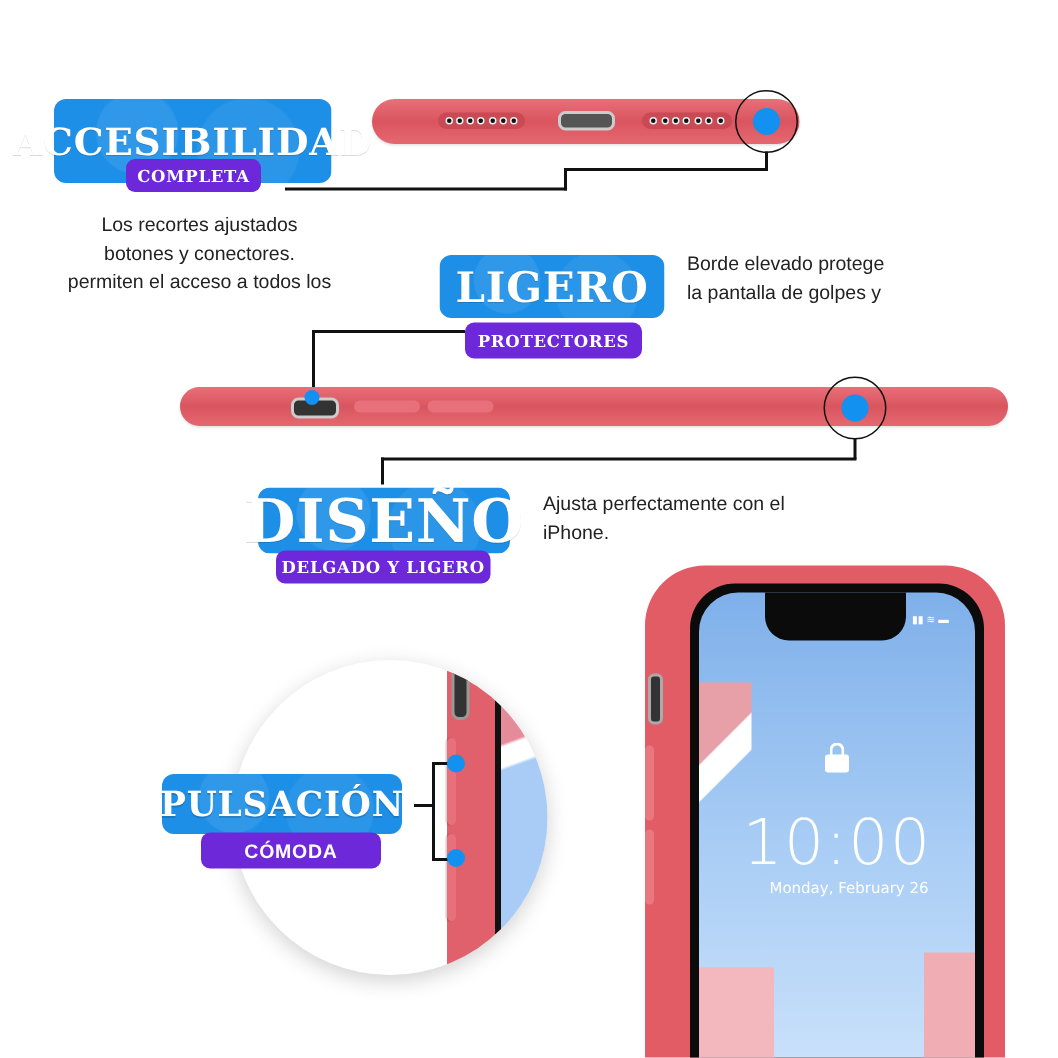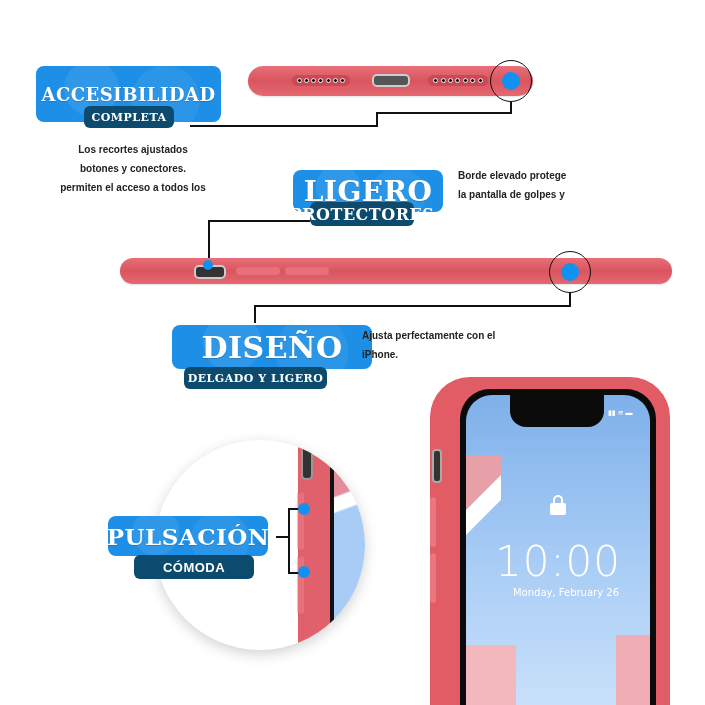--- a/index.html
+++ b/index.html
@@ -11,25 +11,25 @@
   
   .label-blue {
     position: absolute; background: #1e8fe6; color: #fff; border-radius: 8px;
     font-family: "DejaVu Serif", serif; font-weight: bold; text-align: center;
     letter-spacing: 0.5px; display: flex; align-items: center; justify-content: center;
     text-shadow: 0 1px 0 rgba(0,0,0,0.15);
     background-image: radial-gradient(circle at 30% 40%, rgba(255,255,255,0.08) 0 20%, transparent 21%),
                       radial-gradient(circle at 70% 60%, rgba(255,255,255,0.06) 0 25%, transparent 26%);
   }
   .label-black {
-    position: absolute; background: #0c4a6e; color: #fff; border-radius: 6px;
+    position: absolute; background: #6d28d9; color: #fff; border-radius: 6px;
     font-family: "DejaVu Serif", serif; font-weight: bold; text-align: center;
     display: flex; align-items: center; justify-content: center; letter-spacing: 0.5px;
   }
-  .desc { position: absolute; font-size: 10px; line-height: 19px; color: #222; font-weight: bold; }
+  .desc { position: absolute; font-size: 13px; line-height: 19px; color: #222; }
 
   
   .line { position: absolute; background: #111; }
 
   
   .bar {
     position: absolute; background: #e0616b; border-radius: 20px;
     background-image: linear-gradient(to bottom, #e86f78 0%, #d9555f 50%, #e56871 100%);
     box-shadow: 0 1px 2px rgba(0,0,0,0.12);
   }
@@ -95,49 +95,49 @@
     <i></i>
     <i></i>
   </div>
 <div class="ring" style="left:490px; top:60px; width:42px; height:42px;"></div>
 <div class="dot" style="left:502px; top:72px; width:18px; height:18px;"></div>
 <div class="line" style="left:510px; top:101px; width:2px; height:12px;"></div>
 <div class="line" style="left:376px; top:112px; width:136px; height:2px;"></div>
 <div class="line" style="left:376px; top:112px; width:2px; height:15px;"></div>
 <div class="line" style="left:190px; top:125px; width:188px; height:2px;"></div>
 
-<div class="label-blue" style="left:36px; top:66px; width:185px; height:56px; font-size:18px;">ACCESIBILIDAD</div>
+<div class="label-blue" style="left:36px; top:66px; width:185px; height:56px; font-size:25px;">ACCESIBILIDAD</div>
 <div class="label-black" style="left:84px; top:106px; width:90px; height:22px; font-size:11px;">COMPLETA</div>
 <div class="desc" style="left:28px; top:140px; width:210px; text-align:center;">
   <div>Los recortes ajustados</div>
   <div>botones y conectores.</div>
   <div>permiten el acceso a todos los</div>
 </div>
 
 <div class="label-blue" style="left:293px; top:170px; width:150px; height:42px; font-size:28px;">LIGERO</div>
-<div class="label-black" style="left:310px; top:202px; width:104px; height:24px; font-size:16px;">PROTECTORES</div>
+<div class="label-black" style="left:310px; top:215px; width:118px; height:24px; font-size:11px;">PROTECTORES</div>
 <div class="desc" style="left:458px; top:166px; width:160px;">
   <div>Borde elevado protege</div>
   <div>la pantalla de golpes y</div>
 </div>
 
 <div class="line" style="left:208px; top:220px; width:102px; height:2px;"></div>
 <div class="line" style="left:208px; top:220px; width:2px; height:44px;"></div>
 <div class="bar" style="left:120px; top:258px; width:552px; height:26px;"></div>
 <div class="port" style="left:194px; top:265px; width:32px; height:14px; background:#333;"></div>
 <div class="dot" style="left:203px; top:260px; width:10px; height:10px;"></div>
 <div class="btn-nub" style="left:236px; top:267px; width:44px; height:8px;"></div>
 <div class="btn-nub" style="left:285px; top:267px; width:44px; height:8px;"></div>
 <div class="ring" style="left:549px; top:251px; width:42px; height:42px;"></div>
 <div class="dot" style="left:561px; top:263px; width:18px; height:18px;"></div>
 <div class="line" style="left:569px; top:292px; width:2px; height:14px;"></div>
 <div class="line" style="left:254px; top:305px; width:317px; height:2px;"></div>
 <div class="line" style="left:254px; top:305px; width:2px; height:18px;"></div>
 
-<div class="label-blue" style="left:172px; top:325px; width:200px; height:44px; font-size:30px;">DISEÑO</div>
+<div class="label-blue" style="left:172px; top:325px; width:168px; height:44px; font-size:40px;">DISEÑO</div>
 <div class="label-black" style="left:184px; top:367px; width:143px; height:22px; font-size:11px;">DELGADO Y LIGERO</div>
 <div class="desc" style="left:362px; top:326px; width:190px;">
   <div>Ajusta perfectamente con el</div>
   <div>iPhone.</div>
 </div>
 
 <div class="zoom-circle">
   <div class="abs" style="left:143px; top:0; width:32px; height:210px; background:#e0616b;"></div>
   <div class="abs" style="left:175px; top:0; width:4px; height:210px; background:#111;"></div>
   <div class="abs" style="left:179px; top:0; width:40px; height:210px; background:linear-gradient(160deg,#e58c9a 0%,#e58c9a 25%,#fff 26%,#fff 32%,#a8ccf5 33%,#a8ccf5 100%);"></div>

